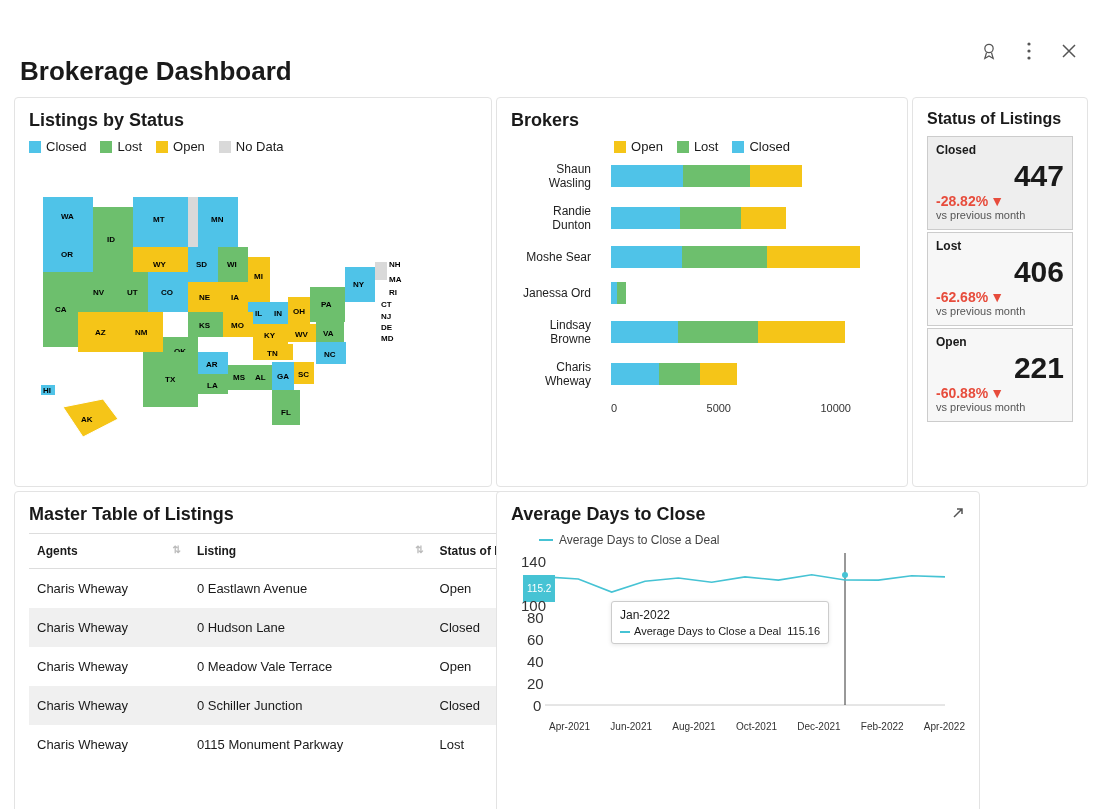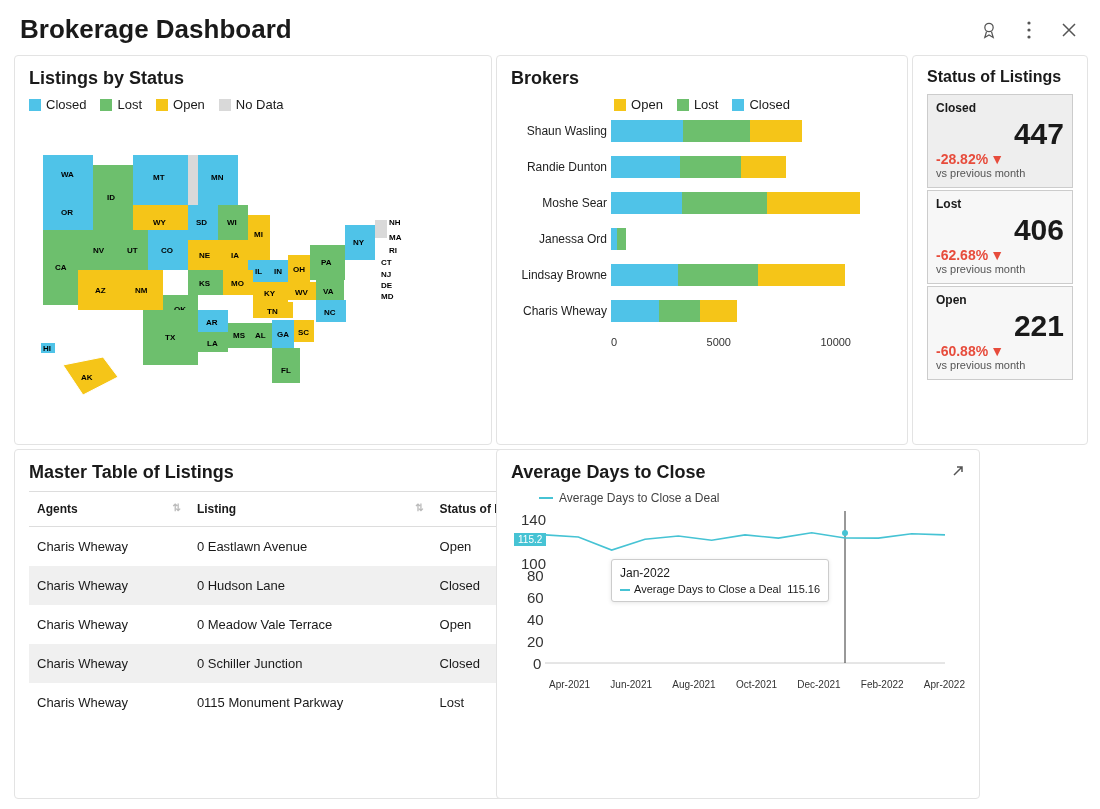--- a/index.html
+++ b/index.html
@@ -1,57 +1,57 @@
 <!DOCTYPE html>
 <html><head>
 <meta charset="utf-8">
 <style>
 * { box-sizing: border-box; margin: 0; padding: 0; }
 body { font-family: -apple-system, BlinkMacSystemFont, "Segoe UI", Arial, sans-serif; background: #fff; color: #1a1a1a; width: 1100px; height: 809px; overflow: hidden; }
 .header { display: flex; align-items: center; justify-content: space-between; padding: 14px 20px 10px 20px; }
-.header h1 { font-size: 26px; font-weight: 700; }
+.header h1 { font-size: 26px; font-weight: 700; margin-top: 42px; }
 .header-actions { display: flex; gap: 18px; align-items: center; }
 .header-actions .icon { width: 22px; height: 22px; cursor: pointer; display:flex; align-items:center; justify-content:center; color:#555; }
 .grid { display: grid; grid-template-columns: 478px 412px 176px; grid-template-rows: 390px 350px; gap: 4px; padding: 0 14px; }
 .card { background: #fff; border: 1px solid #e3e3e3; border-radius: 4px; padding: 12px 14px; overflow: hidden; position:relative; }
 .card h2 { font-size: 18px; font-weight: 700; margin-bottom: 8px; }
 .legend { display: flex; gap: 14px; font-size: 13px; flex-wrap: wrap; margin-bottom: 8px; }
 .legend-item { display: flex; align-items: center; gap: 5px; }
 .swatch { width: 12px; height: 12px; display:inline-block; }
 .map-card { grid-column: 1; grid-row: 1; }
 .brokers-card { grid-column: 2; grid-row: 1; }
 .status-card { grid-column: 3; grid-row: 1; }
 .table-card { grid-column: 1 / span 2; grid-row: 2; width: 580px; }
 .line-card { grid-column: 2 / span 2; grid-row: 2; width: 484px; }
 .map-hold { display:flex; justify-content:center; align-items:center; height: 300px; }
 .map-hold svg { width: 440px; height: 290px; }
 .state-label { font-size: 8px; font-weight: 700; fill: #000; }
 .bars-area { height: 320px; }
 .bar-row { display:flex; align-items:center; margin-bottom: 14px; font-size: 12px; }
-.bar-label { width: 100px; text-align: right; padding-right: 4px; color:#222; }
+.bar-label { width: 100px; text-align: right; padding-right: 20px; color:#222; }
 .bar-track { flex:1; height: 22px; display:flex; }
 .bar-seg { height:100%; }
 .bar-axis { display:flex; margin-left:100px; font-size:11px; color:#333; justify-content:space-between; width: 240px; }
 .kpi-box { border: 1px solid #ccc; padding: 6px 8px 8px; margin-bottom: 2px; background:#f7f7f7; }
 .kpi-box.sel { background:#eee; }
 .kpi-title { font-size: 12px; font-weight: 700; }
 .kpi-value { font-size: 30px; font-weight: 700; margin-top:2px;text-align:right; }
 .kpi-delta { font-size: 14px; color: #e74c3c; font-weight:600; display:flex; align-items:center; gap:2px;}
 .kpi-sub { font-size: 11px; color:#555; }
 table { width: 100%; border-collapse: collapse; font-size: 13px; }
 th { text-align: left; padding: 10px 8px; border-bottom: 1px solid #ddd; font-weight: 700; font-size: 12px; position:relative; border-top:1px solid #ddd; }
 th .sort { position:absolute; right:8px; top:10px; color:#bbb; font-size:10px; }
 td { padding: 12px 8px; }
 tbody tr:nth-child(even) { background: #f0f0f0; }
 .line-card .expand { position:absolute; top:14px; right:14px; cursor:pointer; color:#555;}
 .line-legend { font-size: 12px; color:#444; margin: 6px 0 6px 28px; display:flex; align-items:center; gap:6px;}
 .line-legend .dash { width:14px; height:2px; background:#46c3d4; display:inline-block;}
 .chart-hold { position:relative; height: 240px; }
 .y-label { position:absolute; left:0; font-size:15px; color:#333; transform:translateY(-50%); }
-.y-callout { position:absolute; left:3px; font-size:10px; background:#46c3d4; color:#fff; padding:1px 4px; }
+.y-callout { position:absolute; left:12px; font-size:10px; background:#46c3d4; color:#fff; padding:8px 4px; }
 .x-labels { display:flex; justify-content:space-between; font-size:10px; color:#333; margin-left:38px; margin-top:4px; }
 .tooltip { position:absolute; background:#fff; border:1px solid #ccc; border-radius:3px; padding:6px 8px; font-size:11px; box-shadow:0 1px 4px rgba(0,0,0,.1); }
 .tooltip .tt-title { font-weight:400; font-size:12px; margin-bottom:3px;}
 .tooltip .dash { width:10px; height:2px; background:#46c3d4; display:inline-block; margin-right:4px; vertical-align:middle;}
 svg path.state { stroke:#fff; stroke-width:1; }
 </style>
 </head>
 <body>
 
 <div class="header">

